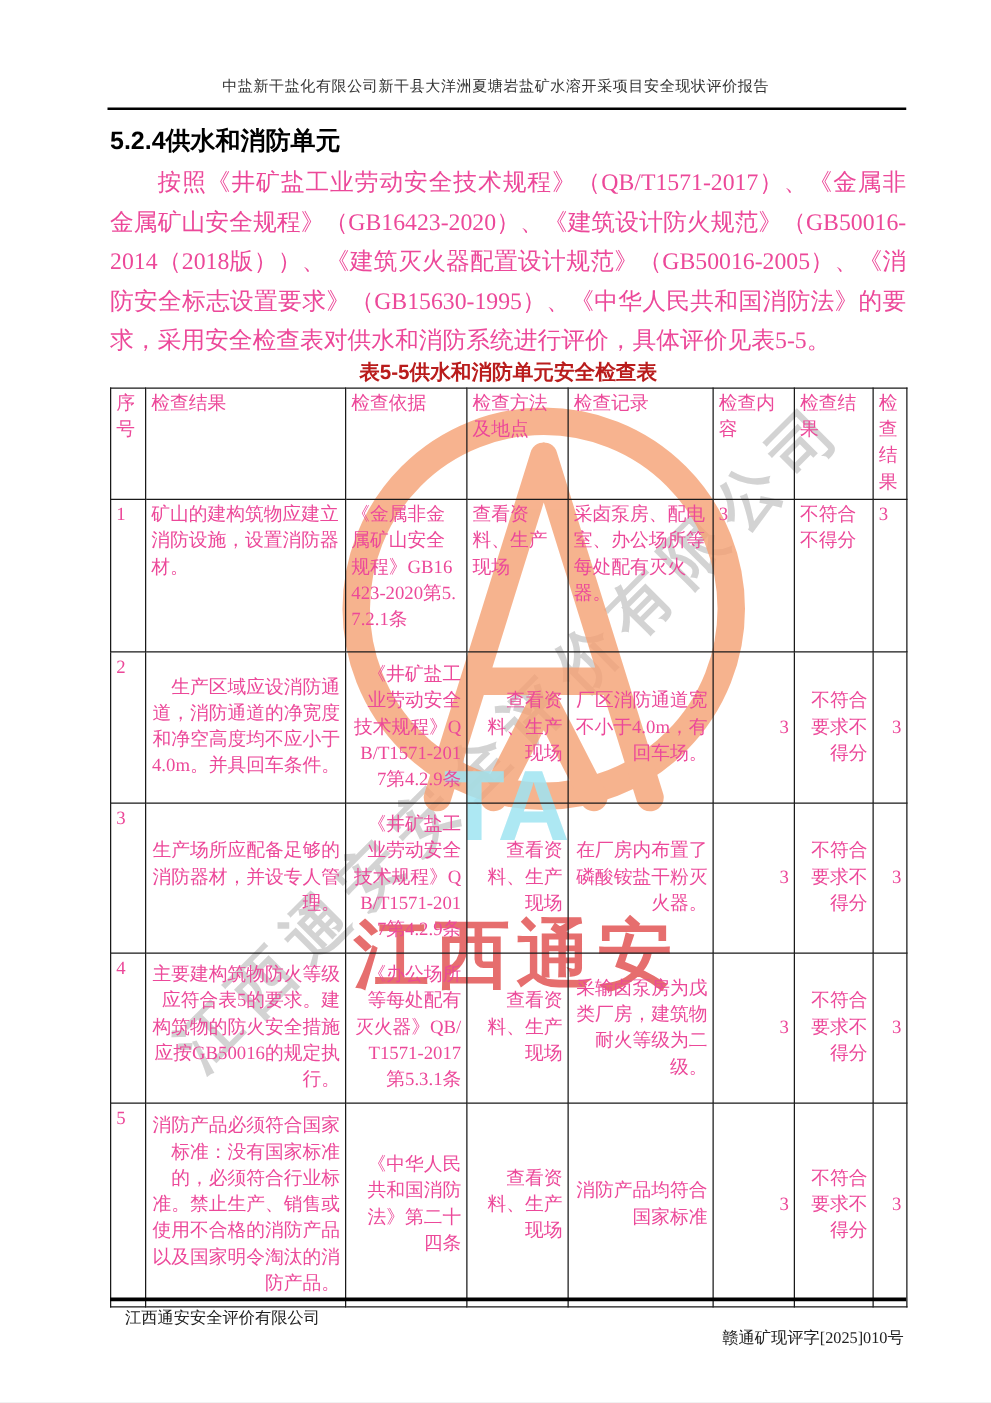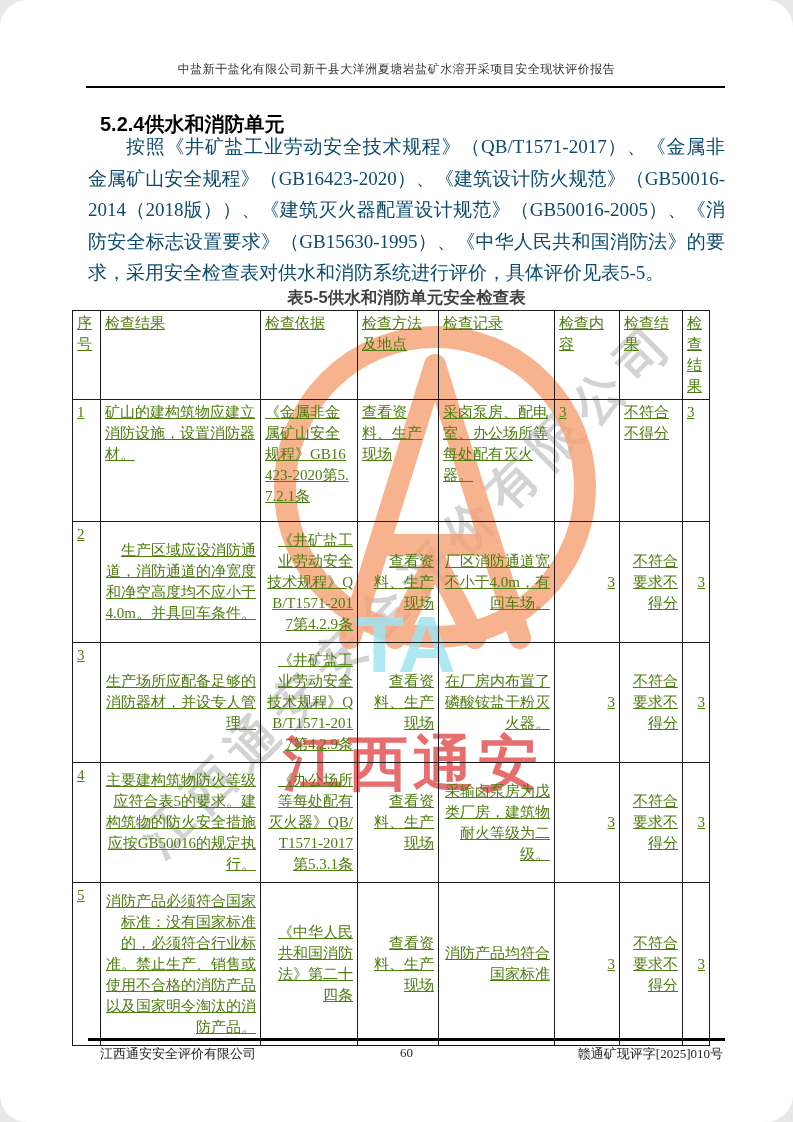--- a/index.html
+++ b/index.html
@@ -1,46 +1,45 @@
 <!DOCTYPE html>
 <html><head>
 <meta charset="utf-8">
 <style>
   html,body{margin:0;padding:0;background:#e8e8e8;}
   .page{
     position:relative;width:793px;height:1122px;background:#ffffff;
     margin:0 auto;overflow:hidden;color:#111;
     font-family:"Liberation Serif","DejaVu Serif",serif;
-    border-radius:27px;
   }
   .doc-header{
     position:absolute;top:61px;left:78px;width:637px;text-align:center;
     font-size:12px;color:#333;letter-spacing:0.5px;white-space:nowrap;
   }
   .header-rule{position:absolute;top:86px;left:86px;width:639px;border-top:2px solid #000;}
   .section-heading{
-    position:absolute;top:99px;left:88px;margin:12px;
+    position:absolute;top:99px;left:88px;margin:0;
     font-family:"Liberation Sans","DejaVu Sans",sans-serif;
     font-size:20px;font-weight:bold;color:#000;text-align:center;
   }
   .paragraph{
     position:absolute;top:131px;left:88px;width:637px;margin:0;
-    font-size:19px;line-height:31.5px;text-indent:2em;text-align:justify;color:#0c4a6e;
+    font-size:19px;line-height:31.5px;text-indent:2em;text-align:justify;color:#ec4899;
   }
   .table-caption{
     position:absolute;top:287px;left:88px;width:637px;text-align:center;
     font-family:"Liberation Sans","DejaVu Sans",sans-serif;
-    font-size:16.5px;font-weight:bold;color:#404040;
+    font-size:16.5px;font-weight:bold;color:#b91c1c;
   }
   
   .watermark{position:absolute;left:88px;top:300px;pointer-events:none;}
   table.check-table{
-    position:absolute;top:310px;left:72px;width:637px;
+    position:absolute;top:310px;left:88px;width:637px;
     border-collapse:collapse;table-layout:fixed;
-    font-size:15px;line-height:21px;color:#4d7c0f;background:transparent;text-decoration:underline;
+    font-size:15px;line-height:21px;color:#ec4899;background:transparent;
   }
   .check-table th,.check-table td{
     border:1px solid #1a1a1a;padding:2px 4px;box-sizing:border-box;
     overflow:hidden;background:transparent;word-break:break-all;
   }
   .check-table th{font-weight:normal;text-align:left;vertical-align:top;}
   .check-table thead tr{height:78px;}
   .check-table tbody tr:nth-child(1){height:122px;}
   .check-table tbody tr:nth-child(2){height:121px;}
   .check-table tbody tr:nth-child(3){height:120px;}
@@ -50,21 +49,21 @@
   .row-mid td{vertical-align:middle;text-align:right;}
   .row-mid td.col-content{text-align:right;}
   .row-mid td.col-no{vertical-align:top;text-align:left;}
   .footer-rule{position:absolute;top:1038px;left:88px;width:637px;border-top:3px solid #000;}
   .doc-footer{
     position:absolute;top:1045px;left:88px;width:637px;height:20px;
     font-size:13px;color:#222;
   }
   .doc-footer .f-company{position:absolute;left:12px;top:0;}
   .doc-footer .f-page{position:absolute;left:0;width:100%;text-align:center;top:0;}
-  .doc-footer .f-docnum{position:absolute;right:2px;top:0;}
+  .doc-footer .f-docnum{position:absolute;right:2px;top:16px;}
 </style>
 </head>
 <body>
 
 <div class="page">
 
   <div class="doc-header">中盐新干盐化有限公司新干县大洋洲夏塘岩盐矿水溶开采项目安全现状评价报告</div>
   <div class="header-rule"></div>
 
   <svg class="watermark" width="637" height="740" viewBox="0 0 637 740">
@@ -160,17 +159,16 @@
           <td class="col-score">3</td>
           <td class="col-criteria">不符合要求不得分</td>
           <td class="col-result">3</td>
         </tr>
       </tbody>
   </table>
 
   <div class="footer-rule"></div>
   <div class="doc-footer">
     <span class="f-company">江西通安安全评价有限公司</span>
-    <span class="f-page">60</span>
     <span class="f-docnum">赣通矿现评字[2025]010号</span>
   </div>
 
 </div>
 
 </body></html>

